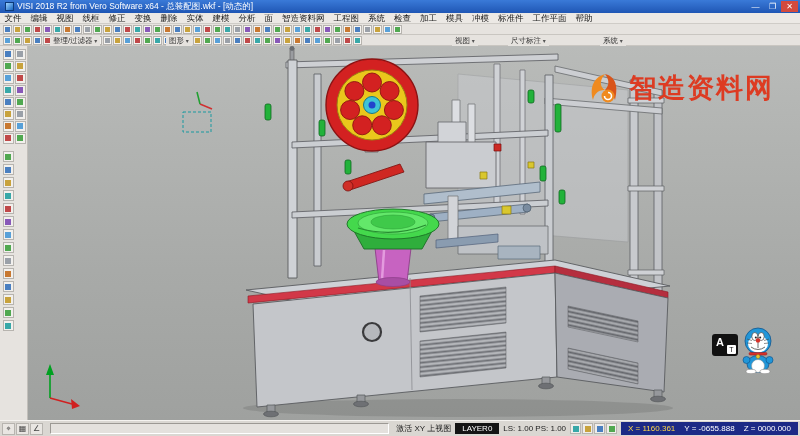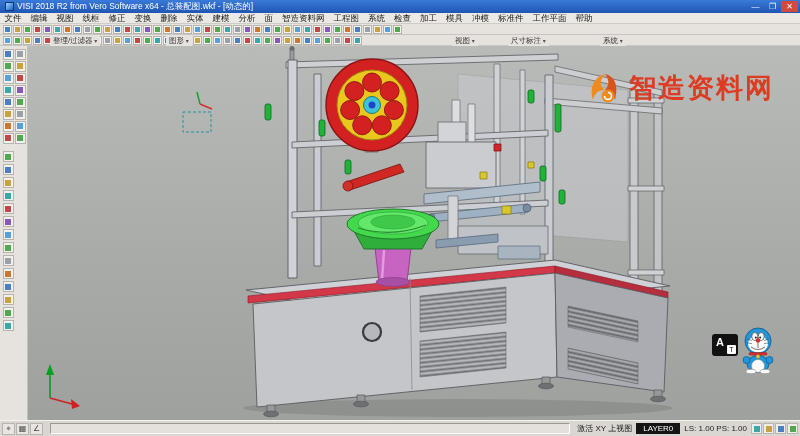--- a/index.html
+++ b/index.html
@@ -604,15 +604,20 @@
         <span class="sbi">
           <i style="background: rgb(200, 162, 60);"></i>
         </span>
         <span class="sbi">
           <i style="background: rgb(74, 127, 192);"></i>
         </span>
         <span class="sbi">
           <i style="background: rgb(80, 168, 80);"></i>
         </span>
       </div>
+    <div class="sb-coords">
+      <span class="cx">X = 1160.361</span>
+      <span>Y = -0655.888</span>
+      <span>Z = 0000.000</span>
+    </div>
   </div>
 
 </div>
 
 </body></html>

